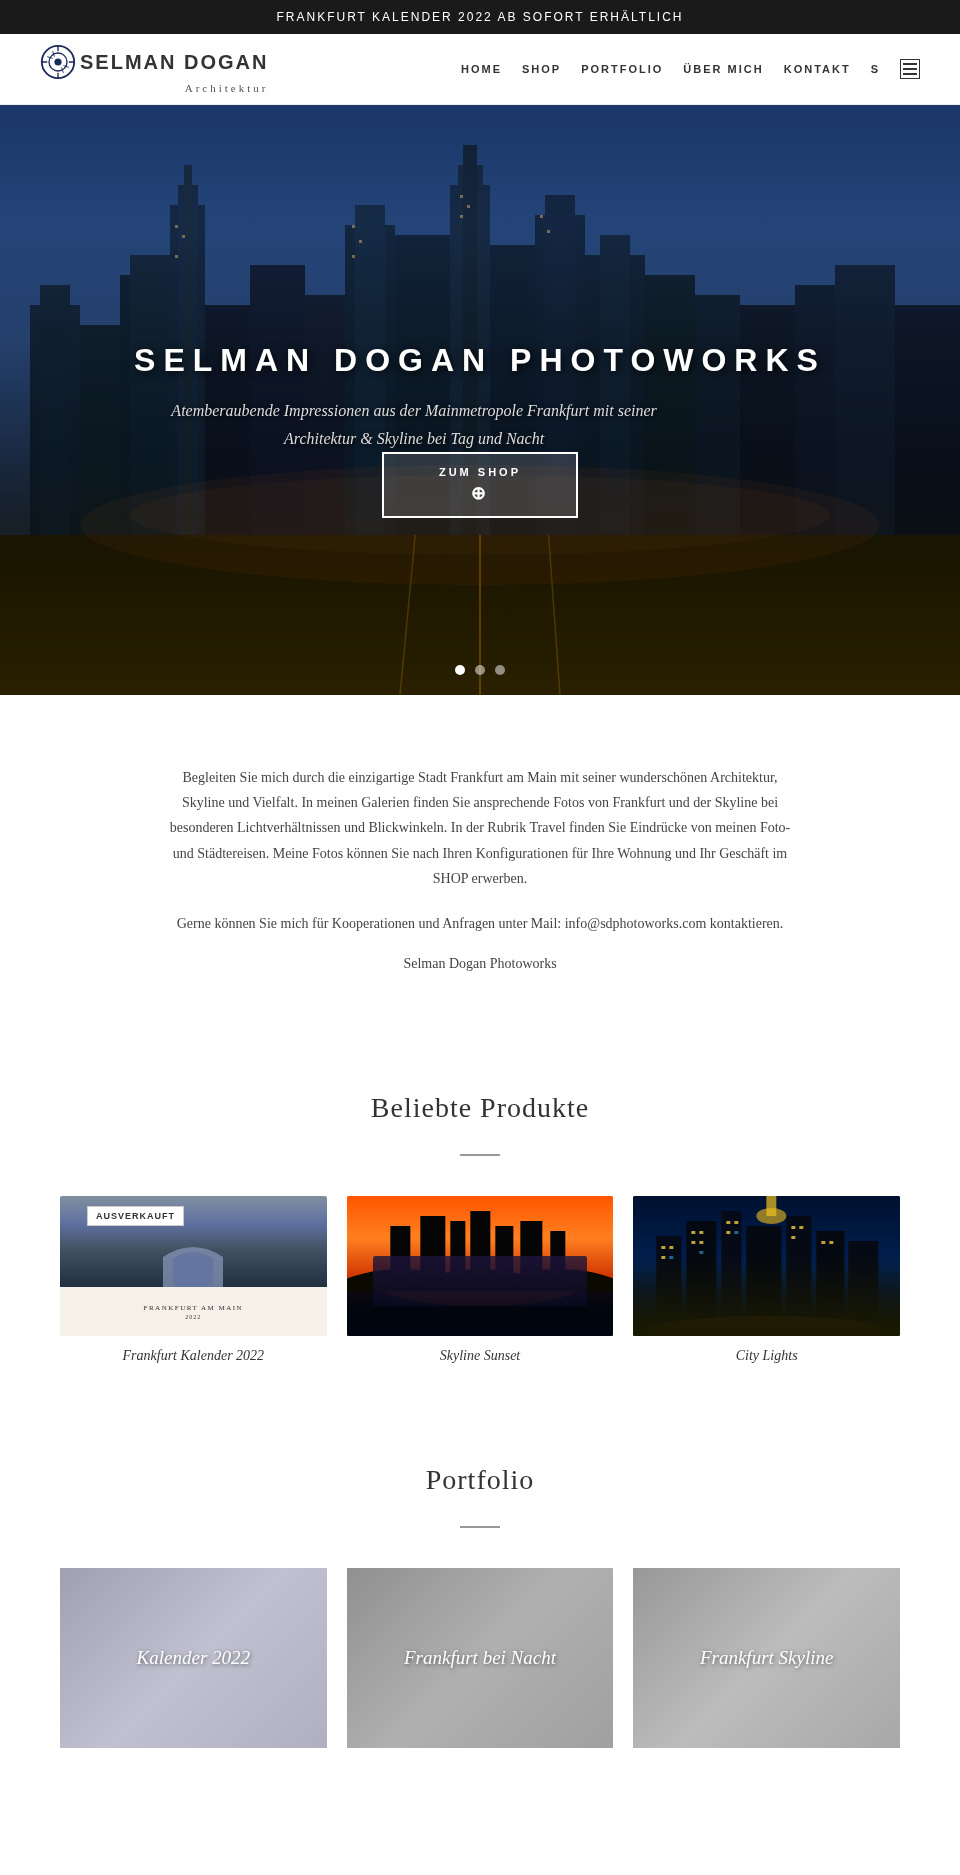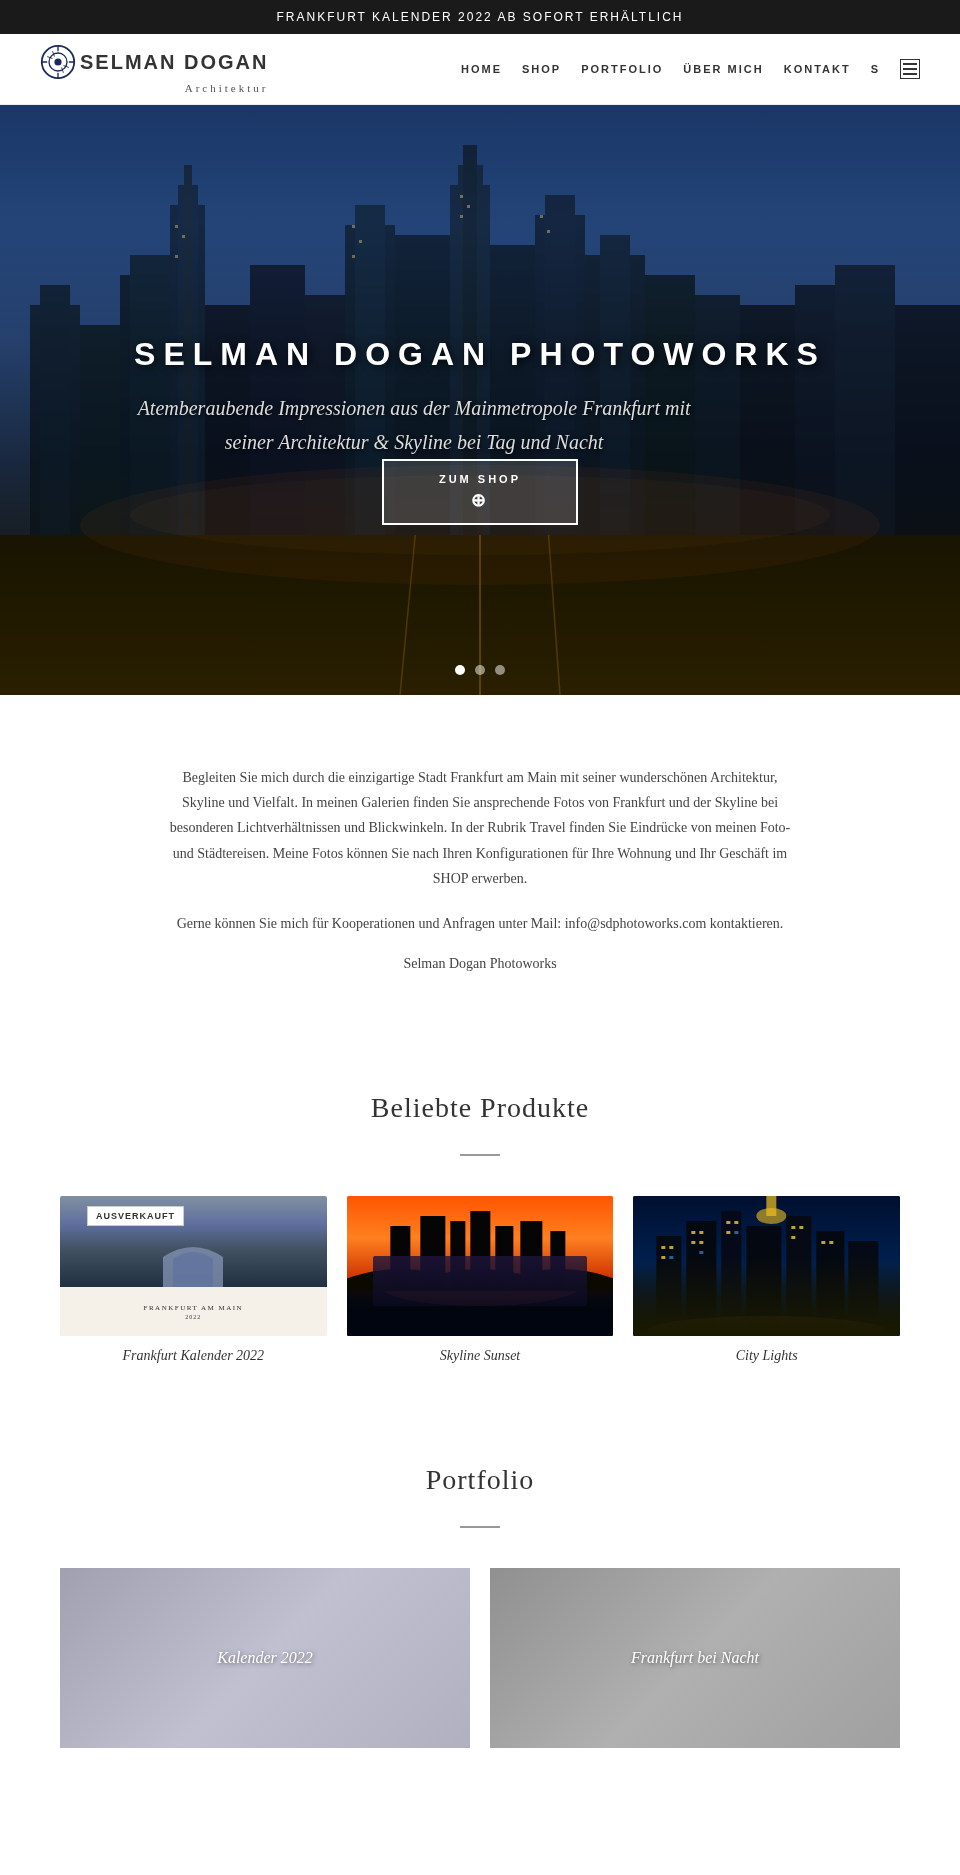--- a/index.html
+++ b/index.html
@@ -102,21 +102,21 @@
     .hero-title {
       font-size: 32px;
       letter-spacing: 8px;
       font-weight: bold;
       text-transform: uppercase;
       font-family: Arial, sans-serif;
       margin-bottom: 18px;
       text-shadow: 2px 2px 8px rgba(0,0,0,0.8);
     }
     .hero-subtitle {
-      font-size: 20px;
+      font-size: 16px;
       line-height: 1.7;
       color: #ddd;
       font-family: Georgia, serif;
       font-style: italic;
       max-width: 560px;
       text-shadow: 1px 1px 4px rgba(0,0,0,0.8);
     }
     .hero-btn {
       display: inline-block;
       padding: 12px 55px;
@@ -273,21 +273,21 @@
       position: relative;
       background: #b0b0b0;
       display: flex;
       align-items: center;
       justify-content: center;
       cursor: pointer;
       overflow: hidden;
     }
     .portfolio-card-label {
       color: #fff;
-      font-size: 16px;
+      font-size: 19px;
       font-style: italic;
       font-family: Georgia, serif;
       text-shadow: 1px 1px 4px rgba(0,0,0,0.5);
       z-index: 2;
       position: relative;
     }
     
     .port-1 { background: linear-gradient(135deg, #a0a0b0 0%, #c0c0d0 50%, #b0b0c0 100%); }
     .port-2 { background: linear-gradient(135deg, #909090 0%, #b0b0b0 50%, #a0a0a0 100%); }
     .port-3 { background: linear-gradient(135deg, #989898 0%, #bcbcbc 50%, #a8a8a8 100%); }
@@ -599,14 +599,17 @@
 <section class="portfolio-section">
   <h2 class="section-title">Portfolio</h2>
   <div class="section-divider"></div>
   <div class="portfolio-grid">
     <div class="portfolio-card port-1">
       <span class="portfolio-card-label">Kalender 2022</span>
     </div>
     <div class="portfolio-card port-2">
       <span class="portfolio-card-label">Frankfurt bei Nacht</span>
     </div>
+    <div class="portfolio-card port-3">
+      <span class="portfolio-card-label">Frankfurt Skyline</span>
+    </div>
   </div>
 </section>
 
 </body></html>

